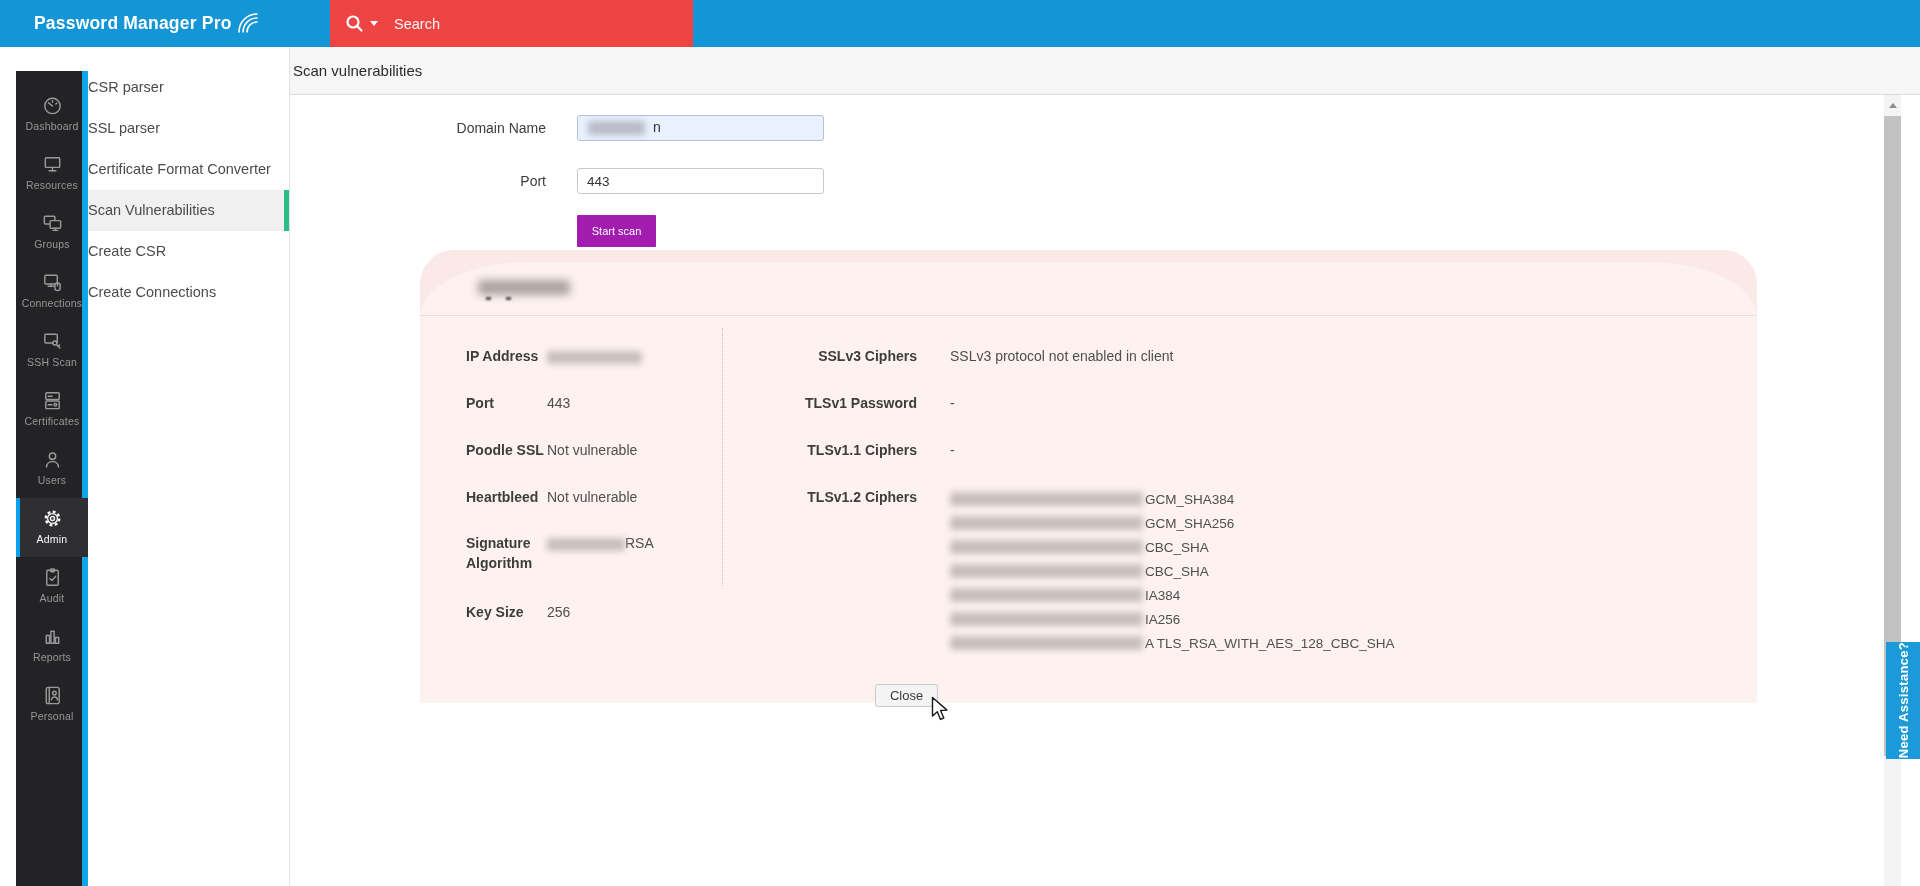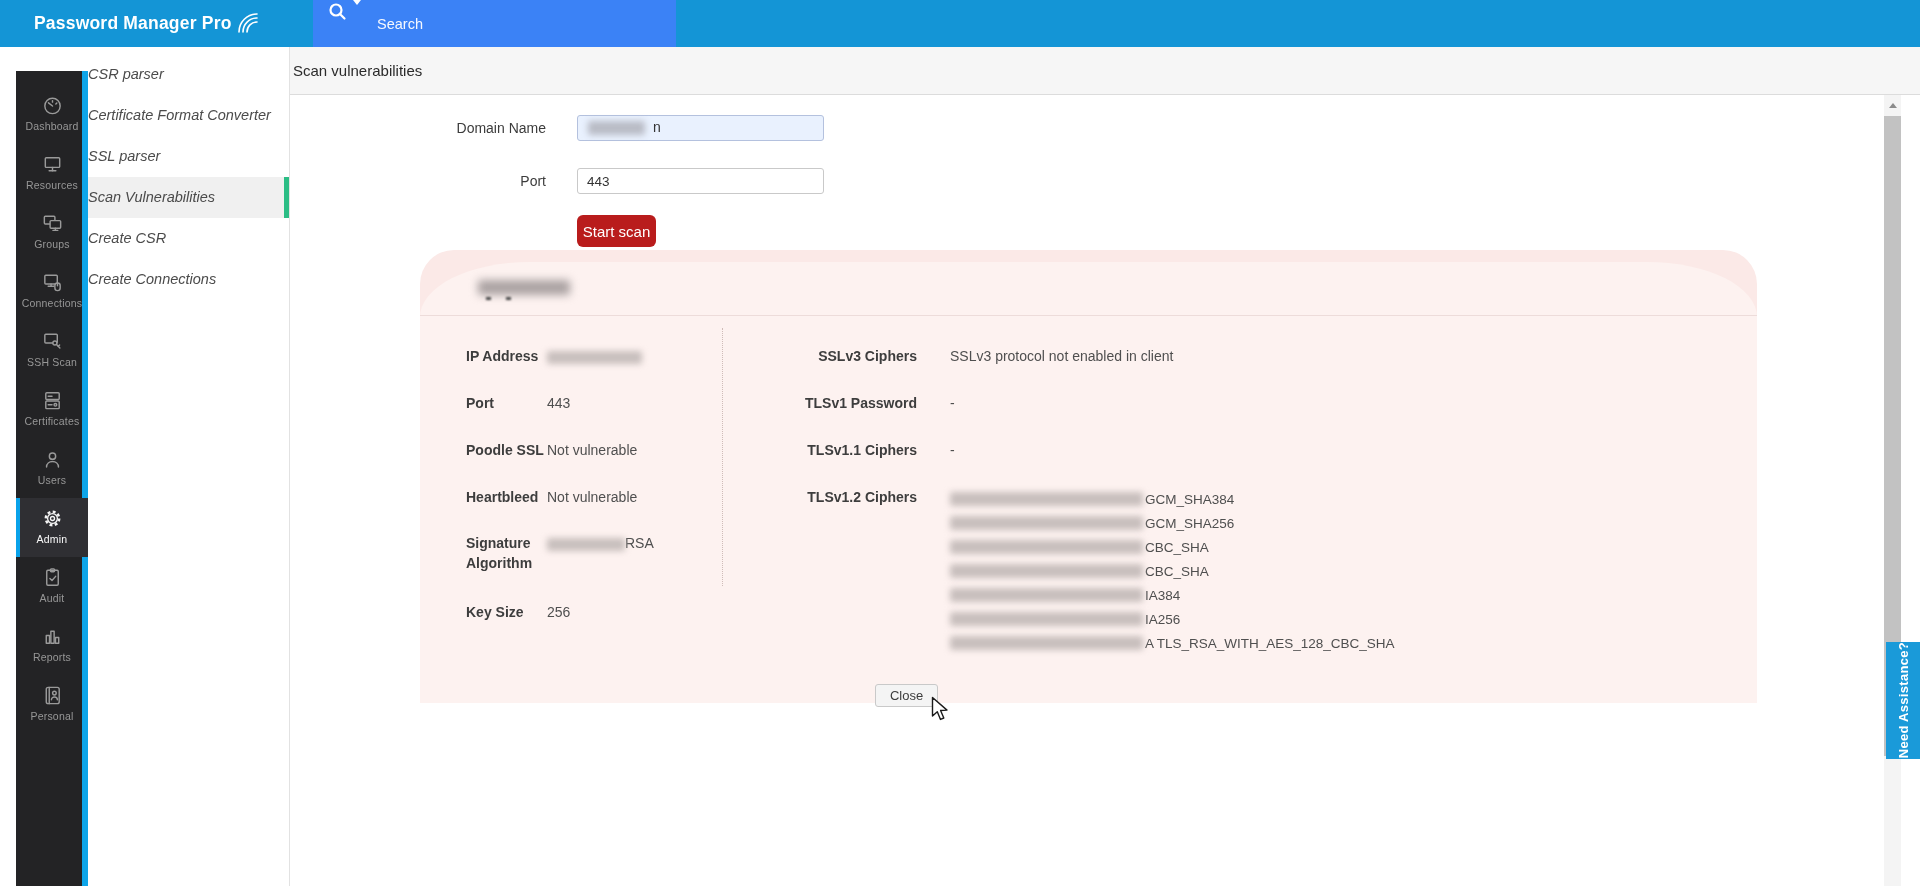--- a/index.html
+++ b/index.html
@@ -5,53 +5,53 @@
   * { margin:0; padding:0; box-sizing:border-box; }
   html,body { width:1920px; height:886px; }
   body { font-family:"Liberation Sans","DejaVu Sans",sans-serif; background:#fff; }
   #app { position:relative; width:1920px; height:886px; overflow:hidden; background:#fff; }
 
   
   .topbar { position:absolute; left:0; top:0; width:1920px; height:47px; background:#1495d6; z-index:10; }
   .logo { position:absolute; left:34px; top:0; height:47px; display:flex; align-items:center; color:#fff; }
   .logo .lt { font-size:17.5px; font-weight:bold; letter-spacing:.2px; }
   .logo svg { margin-left:3px; margin-top:-6px; }
-  .search-band { position:absolute; left:313px; top:0; width:363px; height:47px; background:#3b82f6; display:flex; }
+  .search-band { position:absolute; left:330px; top:0; width:363px; height:47px; background:#ef4444; display:flex; align-items:center; }
   .search-band svg { margin-left:13px; }
   .s-caret { width:0; height:0; border-left:4px solid transparent; border-right:4px solid transparent; border-top:5px solid #fff; margin-left:3px; }
   .search-input { margin-left:16px; background:transparent; border:none; outline:none; color:#fff; font-size:14.5px; width:250px; font-family:inherit; }
   .search-input::placeholder { color:#fff; opacity:.95; }
   .top-icons { position:absolute; right:0; top:0; height:47px; }
 
   
   .sidebar { position:absolute; left:16px; top:47px; width:72px; height:839px; background:#232325; border-right:6px solid #0ea5e9; z-index:5;margin-top:24px; }
   .nav-item { position:absolute; left:0; width:72px; height:59px; text-align:center; cursor:pointer; padding-top:9px; }
   .nav-item .lbl { display:block; font-size:10.5px; color:#979797; margin-top:3px; letter-spacing:.2px; }
   .nav-item svg { display:block; margin:0 auto; }
   .nav-item.sel { background:#2f2f33; box-shadow:inset 4px 0 0 #09a2ea; }
   .nav-item.sel .lbl { color:#fafafa; }
 
   
-  .submenu { position:absolute; left:72px; top:47px; width:218px; height:839px; background:#fff; border-right:1px solid #e2e2e2; z-index:4; padding-top:7px;font-style:italic; }
+  .submenu { position:absolute; left:72px; top:47px; width:218px; height:839px; background:#fff; border-right:1px solid #e2e2e2; z-index:4; padding-top:20px; }
   .sm-item { height:41px; line-height:41px; padding-left:16px; font-size:14.5px; color:#4b4b4b; cursor:pointer; white-space:nowrap; }
   .sm-item.sel { background:#f0f0f0; box-shadow:inset -5px 0 0 #2bbd85; }
 
   
   .titlebar { position:absolute; left:290px; top:47px; width:1630px; height:48px; background:#f6f6f6; border-bottom:1px solid #dcdcdc; }
   .titlebar span { display:inline-block; padding-left:3px; line-height:47px; font-size:15px; color:#2b2b2b; }
 
   
   .content { position:absolute; left:290px; top:95px; width:1630px; height:791px; background:#fff; }
 
   .f-label { position:absolute; left:90px; width:166px; height:26px; line-height:26px; text-align:right; font-size:14px; color:#3c3c3c; }
   .f-input { position:absolute; left:287px; width:247px; height:26px; border:1px solid #c9c9c9; border-radius:3px; font-size:13.5px; color:#333; padding-left:9px; font-family:inherit; outline:none; background:#fff; }
   .f-input.autofill { background:#e9f1fe; border-color:#b4c1de; }
   .dn-blur { position:absolute; left:298px; top:26px; width:57px; height:14px; background:#b9bcc6; border-radius:2px; filter:blur(3px); pointer-events:none; }
   .dn-char { position:absolute; left:363px; top:24px; font-size:14px; color:#333; pointer-events:none; }
-  .btn-scan { position:absolute; left:287px; top:120px; width:79px; height:32px; background:#b91c1c; border:none; border-radius:6px; color:#fff; font-size:15px; cursor:pointer; font-family:inherit; }
+  .btn-scan { position:absolute; left:287px; top:120px; width:79px; height:32px; background:#a21caf; border:none; border-radius:1px; color:#fff; font-size:11px; cursor:pointer; font-family:inherit; }
 
   
   .panel { position:absolute; left:130px; top:155px; width:1337px; height:453px; background:#fbe9e7; border-radius:34px 34px 0 0; }
   .panel-inner { position:absolute; left:0; right:0; top:12px; bottom:0; background:#fdf2f0; border-radius:110px 110px 0 0 / 55px 55px 0 0; }
   .p-title-blur { position:absolute; left:58px; top:30px; width:92px; height:15px; background:#aaa2a2; border-radius:2px; filter:blur(4px); }
   .p-mark { position:absolute; width:5px; height:3px; background:#4a4a4a; filter:blur(1px); }
   .p-divider { position:absolute; left:0; right:0; top:65px; border-top:1px solid #eddcda; }
   .p-vdots { position:absolute; left:302px; top:78px; height:258px; border-left:1px dotted #cfbcb8; }
   .p-row { position:absolute; height:20px; line-height:20px; font-size:14px; }
   .p-lab { position:absolute; left:46px; width:80px; font-weight:bold; color:#3d3d3d; line-height:20px; }
@@ -238,22 +238,22 @@
           <circle cx="14" cy="9.5" r="1.9"></circle>
           <path d="M10.9 16.5 c0-1.7 1.4-2.9 3.1-2.9 s3.1 1.2 3.1 2.9"></path>
         </g>
       </svg>
       <span class="lbl">Personal</span>
     </div>
   </div>
 
   <div class="submenu">
     <div class="sm-item">CSR parser</div>
+    <div class="sm-item">SSL parser</div>
     <div class="sm-item">Certificate Format Converter</div>
-    <div class="sm-item">SSL parser</div>
     <div class="sm-item sel">Scan Vulnerabilities</div>
     <div class="sm-item">Create CSR</div>
     <div class="sm-item">Create Connections</div>
   </div>
 
   <div class="titlebar">
     <span>Scan vulnerabilities</span>
   </div>
 
   <div class="content">

